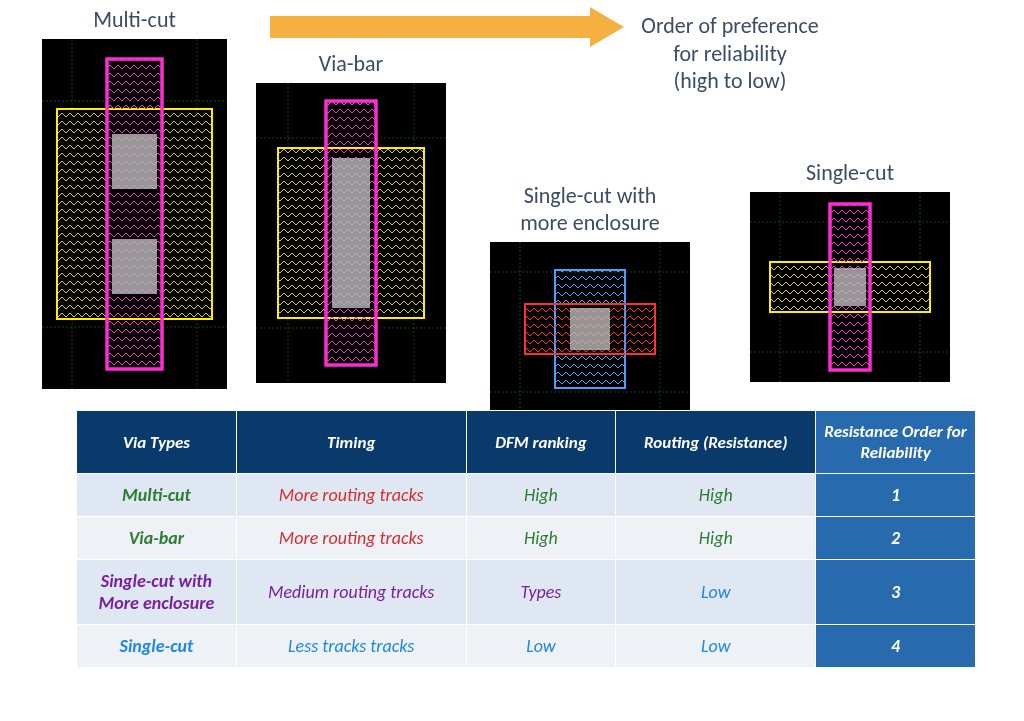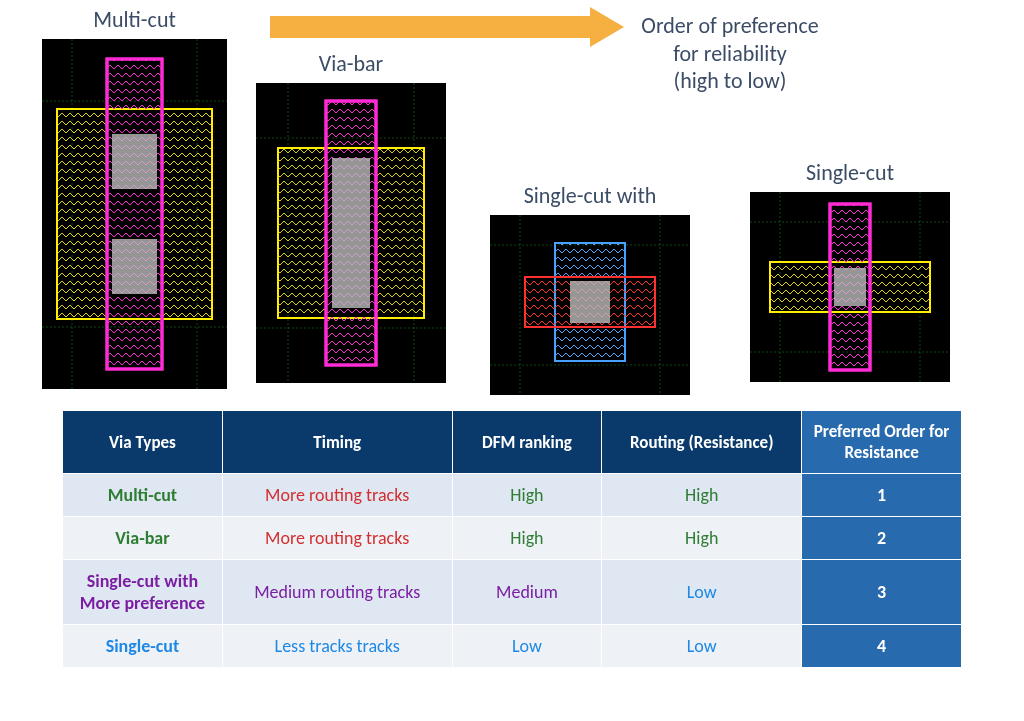--- a/index.html
+++ b/index.html
@@ -81,25 +81,26 @@
     text-align: center;
   }
   .panel-multicut { left: 42px;  top: 6px; }
   .panel-viabar   { left: 256px; top: 50px; }
   .panel-enclose  { left: 490px; top: 143px; margin-top: 39px; }
   .panel-single   { left: 750px; top: 159px; }
 
   
   .tbl {
     position: absolute;
-    left: 62px;
+    left: 76px;
     top: 410px;
     width: 900px;
     border-collapse: collapse;
     font-size: 18px;
+    font-style: italic;
   }
   .tbl th, .tbl td {
     border: 1px solid #fff;
     padding: 10px 8px;
     text-align: center;
     vertical-align: middle;
   }
   .tbl thead th {
     background: var(--dark-navy);
     color: #fff;
@@ -187,20 +188,21 @@
       <rect class="hatch-rect" x="22" y="65" width="146" height="170"></rect>
       <rect class="vert-rect vert-fill" x="70" y="18" width="50" height="264"></rect>
       <rect class="vert-rect" x="70" y="18" width="50" height="264"></rect>
       <rect class="cut" x="76" y="75" width="38" height="150"></rect>
     </svg>
   </div>
 
   <div class="panel panel-enclose">
     <div class="title">
       <span>Single-cut with</span><br>
+      <span>more enclosure</span>
     </div>
     <svg width="200" height="180">
       <rect class="bg" x="0" y="0" width="200" height="180"></rect>
       <line class="grid" x1="30" y1="0" x2="30" y2="180"></line>
       <line class="grid" x1="170" y1="0" x2="170" y2="180"></line>
       <line class="grid" x1="0" y1="30" x2="200" y2="30"></line>
       <line class="grid" x1="0" y1="150" x2="200" y2="150"></line>
       <rect class="hatch-rect-blue" x="65" y="28" width="70" height="118"></rect>
       <rect class="hatch-rect-red" x="35" y="62" width="130" height="50"></rect>
       <rect class="cut" x="80" y="66" width="40" height="42"></rect>
@@ -224,42 +226,42 @@
 
 </div>
 
 <table class="tbl">
   <thead>
     <tr>
       <th class="col0">Via Types</th>
       <th class="col1">Timing</th>
       <th class="col2">DFM ranking</th>
       <th class="col3">Routing (Resistance)</th>
-      <th class="col4">Preferred Order for Resistance</th>
+      <th class="col4">Resistance Order for Reliability</th>
     </tr>
   </thead>
   <tbody id="tbl-body">
       <tr>
         <td class="col0 txt-green">Multi-cut</td>
         <td class="col1 txt-red">More routing tracks</td>
         <td class="col2 txt-green">High</td>
         <td class="col3 txt-green">High</td>
         <td class="col4">1</td>
       </tr>
       <tr>
         <td class="col0 txt-green">Via-bar</td>
         <td class="col1 txt-red">More routing tracks</td>
         <td class="col2 txt-green">High</td>
         <td class="col3 txt-green">High</td>
         <td class="col4">2</td>
       </tr>
       <tr>
-        <td class="col0 txt-purple">Single-cut with More preference</td>
+        <td class="col0 txt-purple">Single-cut with More enclosure</td>
         <td class="col1 txt-purple">Medium routing tracks</td>
-        <td class="col2 txt-purple">Medium</td>
+        <td class="col2 txt-purple">Types</td>
         <td class="col3 txt-blue">Low</td>
         <td class="col4">3</td>
       </tr>
       <tr>
         <td class="col0 txt-blue">Single-cut</td>
         <td class="col1 txt-blue">Less tracks tracks</td>
         <td class="col2 txt-blue">Low</td>
         <td class="col3 txt-blue">Low</td>
         <td class="col4">4</td>
       </tr>

